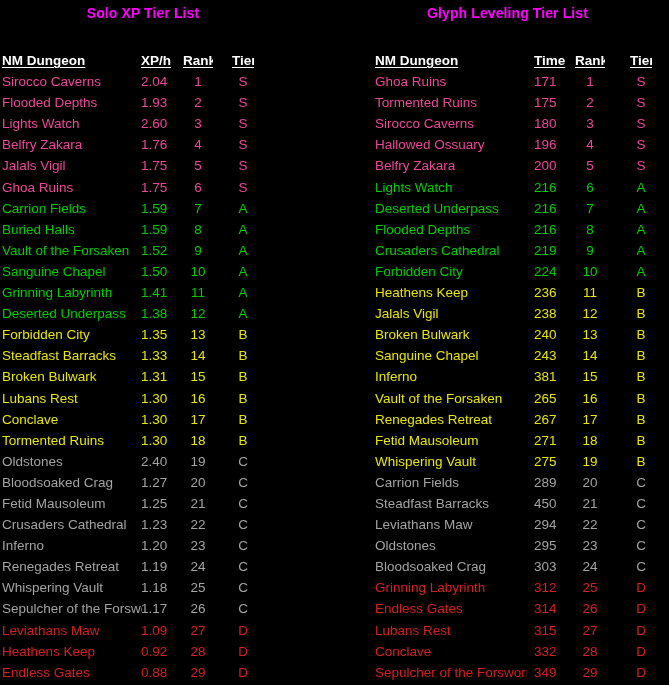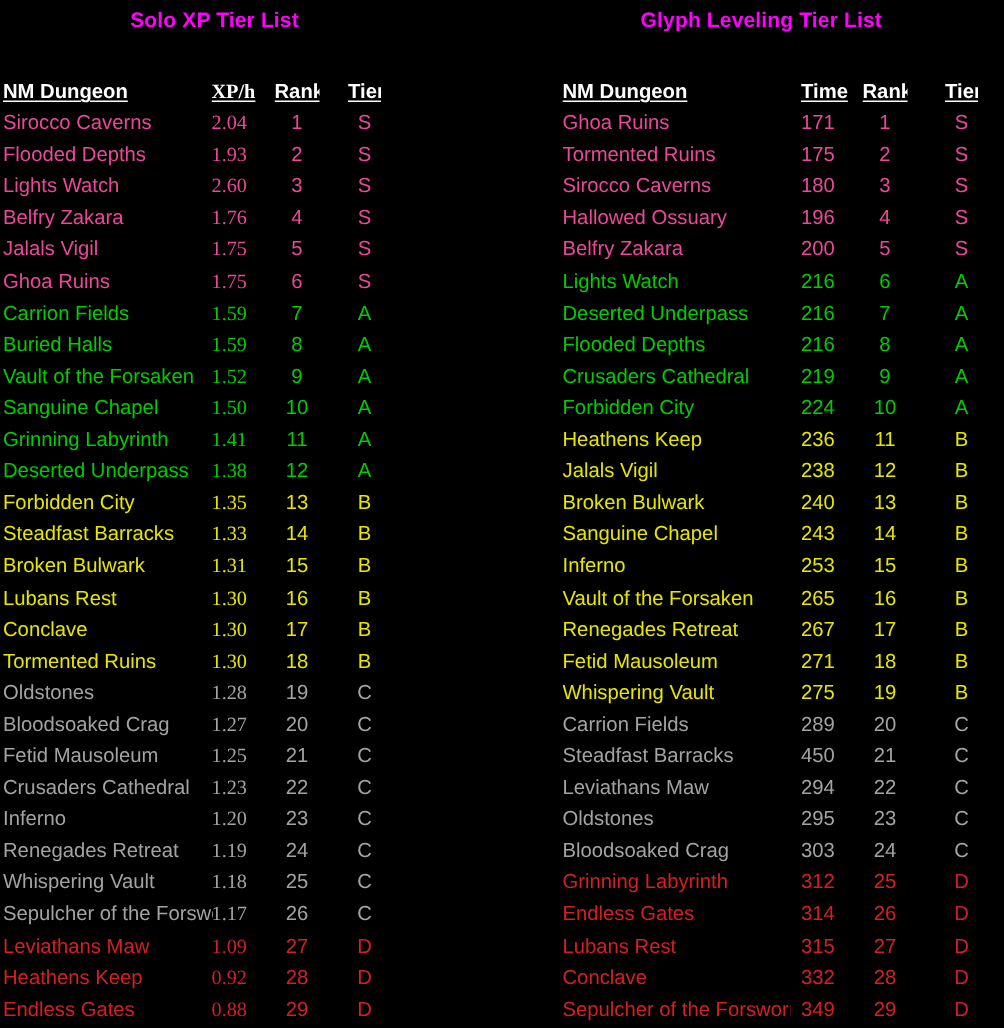--- a/index.html
+++ b/index.html
@@ -62,21 +62,21 @@
     white-space: nowrap;
     overflow: hidden;
   }
   .c-name   { text-align: left; }
   .c-metric { text-align: left; }
   .c-rank   { text-align: center; }
   .c-tier   { text-align: center; }
 
   
   .panel-left .c-name   { left: 2px;   width: 140px; }
-  .panel-left .c-metric { left: 141px; width: 40px; font-family: Liberation Serif, serif; }
+  .panel-left .c-metric { left: 141px; width: 40px; }
   .panel-left .c-rank   { left: 183px; width: 30px; }
   .panel-left .c-tier   { left: 232px; width: 22px; }
 
   
   .panel-right .c-name   { left: 41px;  width: 152px; }
   .panel-right .c-metric { left: 200px; width: 36px; }
   .panel-right .c-rank   { left: 241px; width: 30px; }
   .panel-right .c-tier   { left: 296px; width: 22px; }
 
   .head .cell {
@@ -212,21 +212,21 @@
             <div class="cell c-tier t-B">B</div>
           </div>
           <div class="row">
             <div class="cell c-name t-B">Tormented Ruins</div>
             <div class="cell c-metric t-B">1.30</div>
             <div class="cell c-rank t-B">18</div>
             <div class="cell c-tier t-B">B</div>
           </div>
           <div class="row">
             <div class="cell c-name t-C">Oldstones</div>
-            <div class="cell c-metric t-C">1.28</div>
+            <div class="cell c-metric t-C">2.40</div>
             <div class="cell c-rank t-C">19</div>
             <div class="cell c-tier t-C">C</div>
           </div>
           <div class="row">
             <div class="cell c-name t-C">Bloodsoaked Crag</div>
             <div class="cell c-metric t-C">1.27</div>
             <div class="cell c-rank t-C">20</div>
             <div class="cell c-tier t-C">C</div>
           </div>
           <div class="row">
@@ -382,21 +382,21 @@
             <div class="cell c-tier t-B">B</div>
           </div>
           <div class="row">
             <div class="cell c-name t-B">Sanguine Chapel</div>
             <div class="cell c-metric t-B">243</div>
             <div class="cell c-rank t-B">14</div>
             <div class="cell c-tier t-B">B</div>
           </div>
           <div class="row">
             <div class="cell c-name t-B">Inferno</div>
-            <div class="cell c-metric t-B">253</div>
+            <div class="cell c-metric t-B">381</div>
             <div class="cell c-rank t-B">15</div>
             <div class="cell c-tier t-B">B</div>
           </div>
           <div class="row">
             <div class="cell c-name t-B">Vault of the Forsaken</div>
             <div class="cell c-metric t-B">265</div>
             <div class="cell c-rank t-B">16</div>
             <div class="cell c-tier t-B">B</div>
           </div>
           <div class="row">

